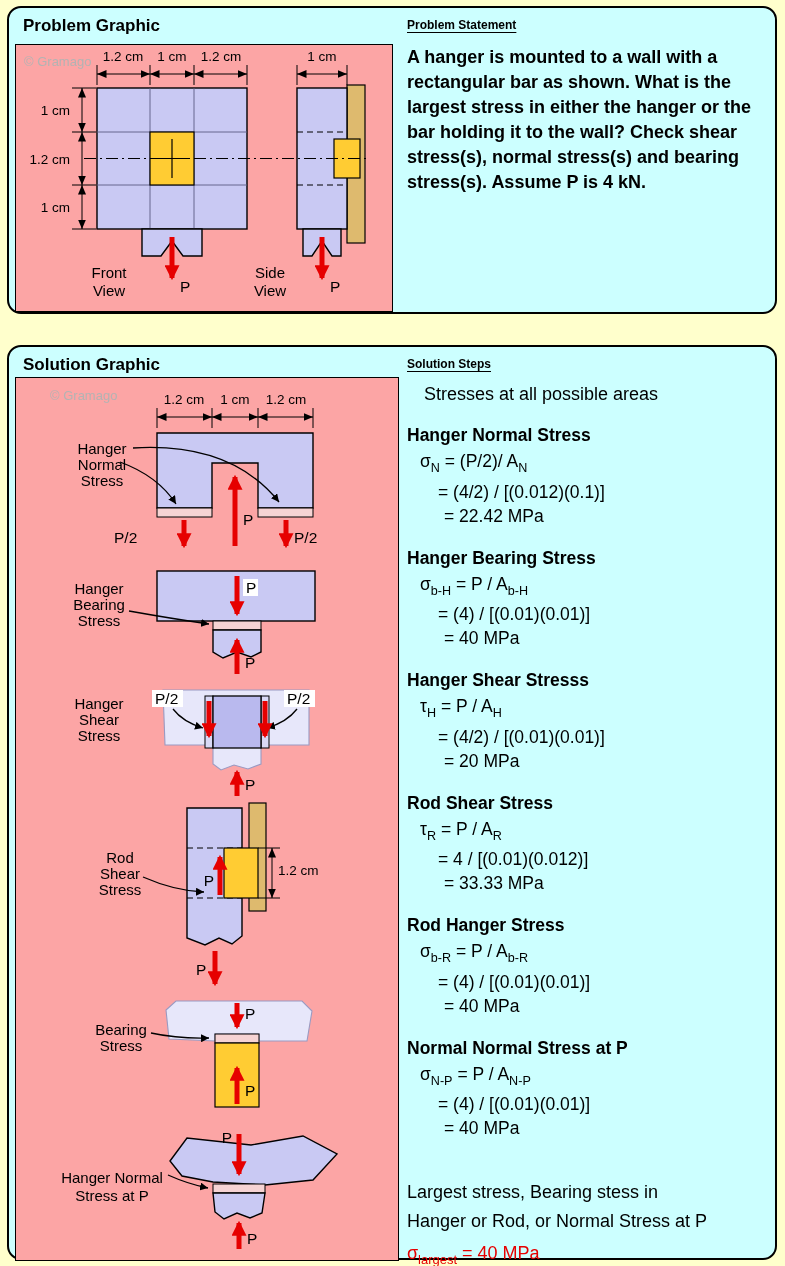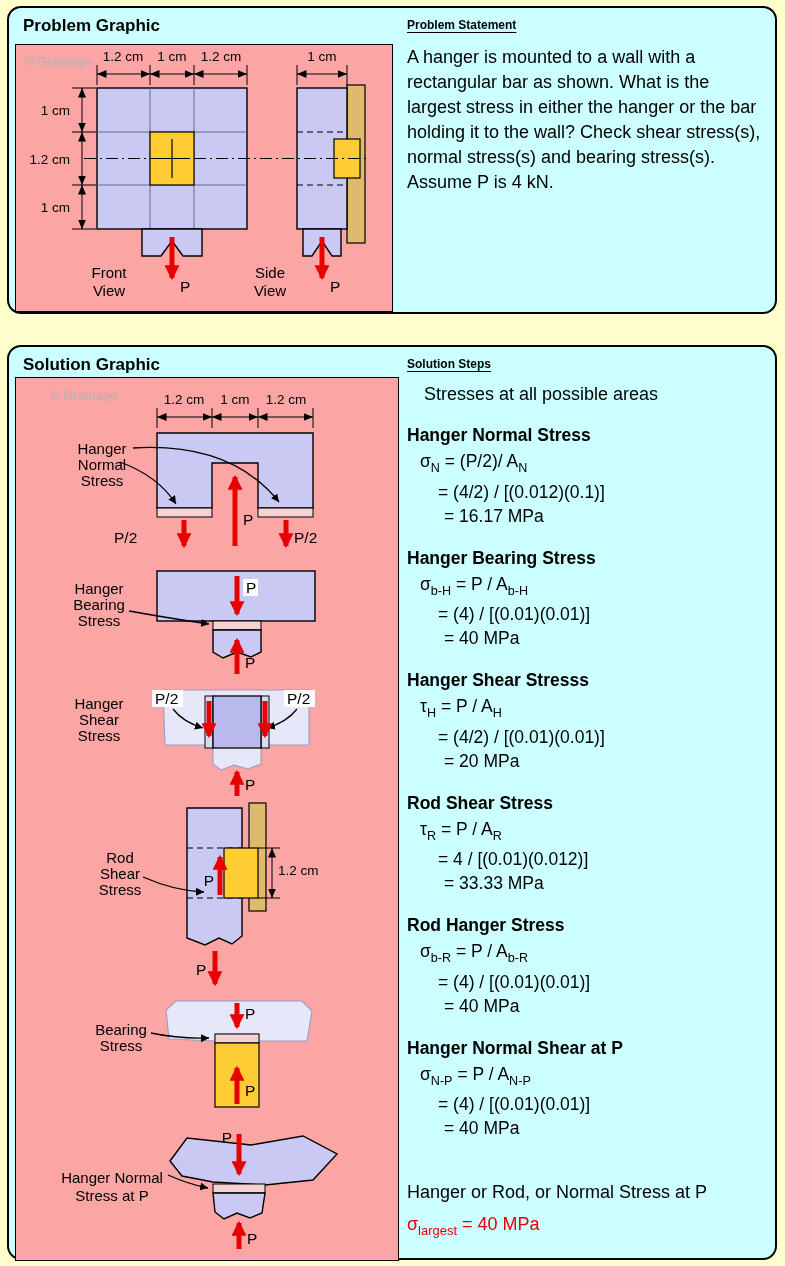--- a/index.html
+++ b/index.html
@@ -11,21 +11,21 @@
   #panel-solution { top:345px; height:915px; }
   .panel-title { position:absolute; left:14px; top:8px; font-size:17px; font-weight:bold; }
 
   .diagram-box { position:absolute; background:#fca5a5; border:1px solid #000; }
   #problem-box { left:6px; top:36px; width:378px; height:268px; }
   #solution-box { left:6px; top:30px; width:384px; height:884px; }
   .diagram-box svg { display:block; }
 
   .right-col { position:absolute; left:398px; top:10px; width:366px; }
   .col-title { font-size:12px; font-weight:bold; text-decoration:underline; text-underline-offset:3px; margin-bottom:13px; }
-  .statement-text { font-size:18px; line-height:25px; width:360px; }
+  .statement-text { font-size:18px; line-height:25px; width:360px;font-weight:bold; }
 
   .intro { font-size:18px; margin:0 17px 2px; }
   .sec-h { font-size:17.5px; font-weight:bold; margin:20px 0 3px; }
   .f { font-size:17.5px; line-height:24px; }
   .f.l0 { padding-left:13px; } .f.l1 { padding-left:31px; } .f.l2 { padding-left:37px; }
   sub { font-size:0.72em; }
   .conclusion { font-size:18px; line-height:29px; margin-top:38px; }
   .result { font-size:18px; color:#e60000; margin-top:7px; }
 
   
@@ -293,21 +293,21 @@
   </div>
 
   <div class="right-col">
     <h2 class="col-title">Solution Steps</h2>
     <p class="intro">Stresses at all possible areas</p>
 
     <div class="sec">
       <div class="sec-h">Hanger Normal Stress</div>
       <div class="f l0">σ<sub>N</sub> = (P/2)/ A<sub>N</sub></div>
       <div class="f l1">= (4/2) / [(0.012)(0.1)]</div>
-      <div class="f l2">= 16.17 MPa</div>
+      <div class="f l2">= 22.42 MPa</div>
     </div>
     <div class="sec">
       <div class="sec-h">Hanger Bearing Stress</div>
       <div class="f l0">σ<sub>b-H</sub> = P / A<sub>b-H</sub></div>
       <div class="f l1">= (4) / [(0.01)(0.01)]</div>
       <div class="f l2">= 40 MPa</div>
     </div>
     <div class="sec">
       <div class="sec-h">Hanger Shear Stresss</div>
       <div class="f l0">τ<sub>H</sub> = P / A<sub>H</sub></div>
@@ -320,24 +320,25 @@
       <div class="f l1">= 4 / [(0.01)(0.012)]</div>
       <div class="f l2">= 33.33 MPa</div>
     </div>
     <div class="sec">
       <div class="sec-h">Rod Hanger Stress</div>
       <div class="f l0">σ<sub>b-R</sub> = P / A<sub>b-R</sub></div>
       <div class="f l1">= (4) / [(0.01)(0.01)]</div>
       <div class="f l2">= 40 MPa</div>
     </div>
     <div class="sec">
-      <div class="sec-h">Hanger Normal Shear at P</div>
+      <div class="sec-h">Normal Normal Stress at P</div>
       <div class="f l0">σ<sub>N-P</sub> = P / A<sub>N-P</sub></div>
       <div class="f l1">= (4) / [(0.01)(0.01)]</div>
       <div class="f l2">= 40 MPa</div>
     </div>
 
     <div class="conclusion">
+      <div>Largest stress, Bearing stess in</div>
       <div>Hanger or Rod, or Normal Stress at P</div>
     </div>
     <p class="result">σ<sub>largest</sub> = 40 MPa</p>
   </div>
 </section>
 
 </body></html>

